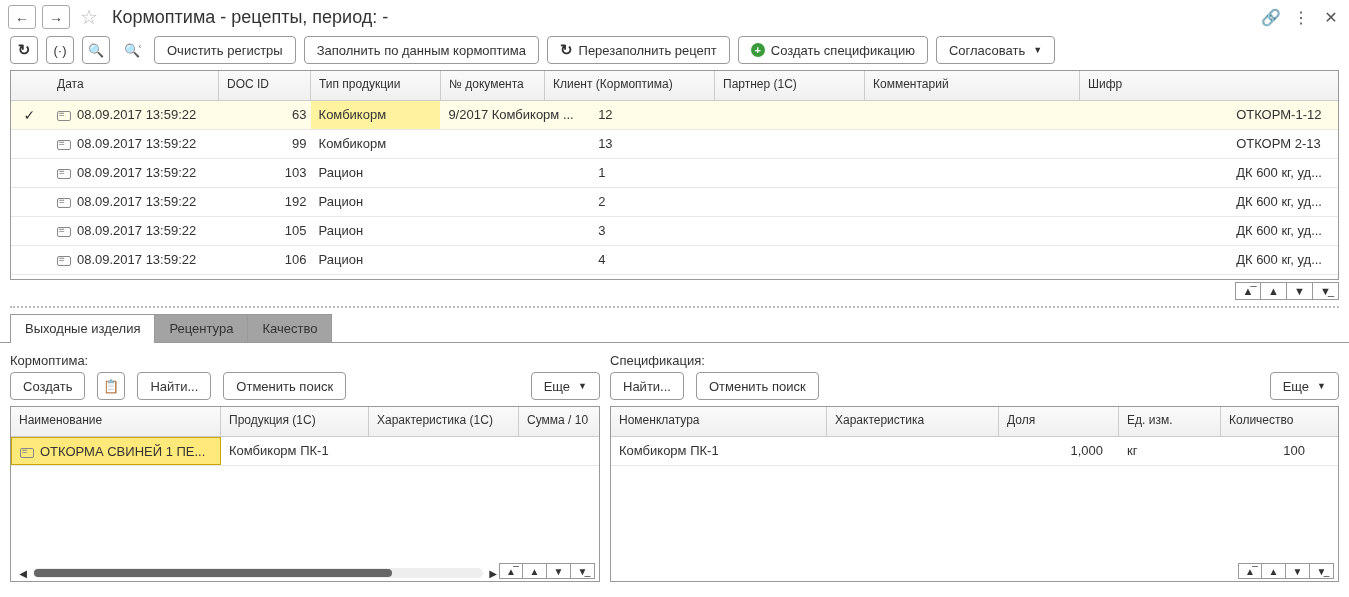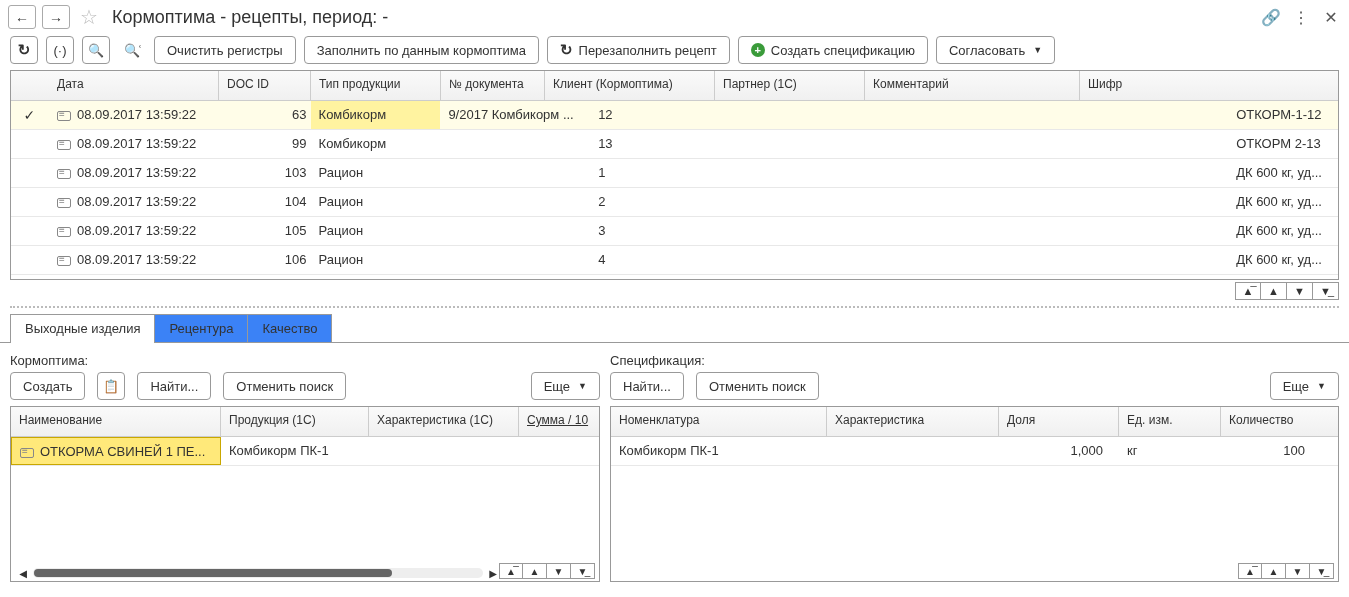--- a/index.html
+++ b/index.html
@@ -171,21 +171,21 @@
   }
   .tabbar {
     display: flex;
     padding: 0 10px;
     border-bottom: 1px solid #999;
   }
   .tab {
     padding: 6px 14px;
     border: 1px solid #999;
     border-bottom: none;
-    background: #3b82f6;
+    background: #a3a3a3;
     cursor: pointer;
     font-size: 13px;
     position: relative;
     margin-right: -1px;
   }
   .tab.active {
     background: #fff;
     z-index: 1;
   }
   .tab.active::after {
@@ -217,21 +217,21 @@
     height: 176px;
     display: flex;
     flex-direction: column;
     position: relative;
   }
   .mini-grid .grid-header { height: 30px; }
   .mini-grid .grid-body { flex: 1; }
   .mini-col-name { width: 210px; }
   .mini-col-prod { width: 148px; }
   .mini-col-char { width: 150px; }
-  .mini-col-sum { width: 80px; text-decoration: underline; }
+  .mini-col-sum { width: 80px; }
   .spec-col-nom { width: 216px; }
   .spec-col-char { width: 172px; }
   .spec-col-dol { width: 120px; text-align: right; padding-right: 16px; }
   .spec-col-uom { width: 102px; }
   .spec-col-qty { width: 100px; text-align: right; padding-right: 16px; }
   .row-hl {
     background: #ffe97a;
     border: 1px solid #c9a700;
   }
   .hscroll {
@@ -366,21 +366,21 @@
         <div class="gc col-spec"></div>
         <div class="gc col-num">1</div>
         <div class="gc col-client"></div>
         <div class="gc col-partner"></div>
         <div class="gc col-comment"></div>
         <div class="gc col-code">ДК  600 кг, уд...</div>
       </div>
       <div class="grid-row">
         <div class="gc col-mark"></div>
         <div class="gc col-date"><span class="doc-icon"></span>08.09.2017 13:59:22</div>
-        <div class="gc col-docid">104</div>
+        <div class="gc col-docid">192</div>
         <div class="gc col-type">Рацион</div>
         <div class="gc col-spec"></div>
         <div class="gc col-num">2</div>
         <div class="gc col-client"></div>
         <div class="gc col-partner"></div>
         <div class="gc col-comment"></div>
         <div class="gc col-code">ДК  600 кг, уд...</div>
       </div>
       <div class="grid-row">
         <div class="gc col-mark"></div>

